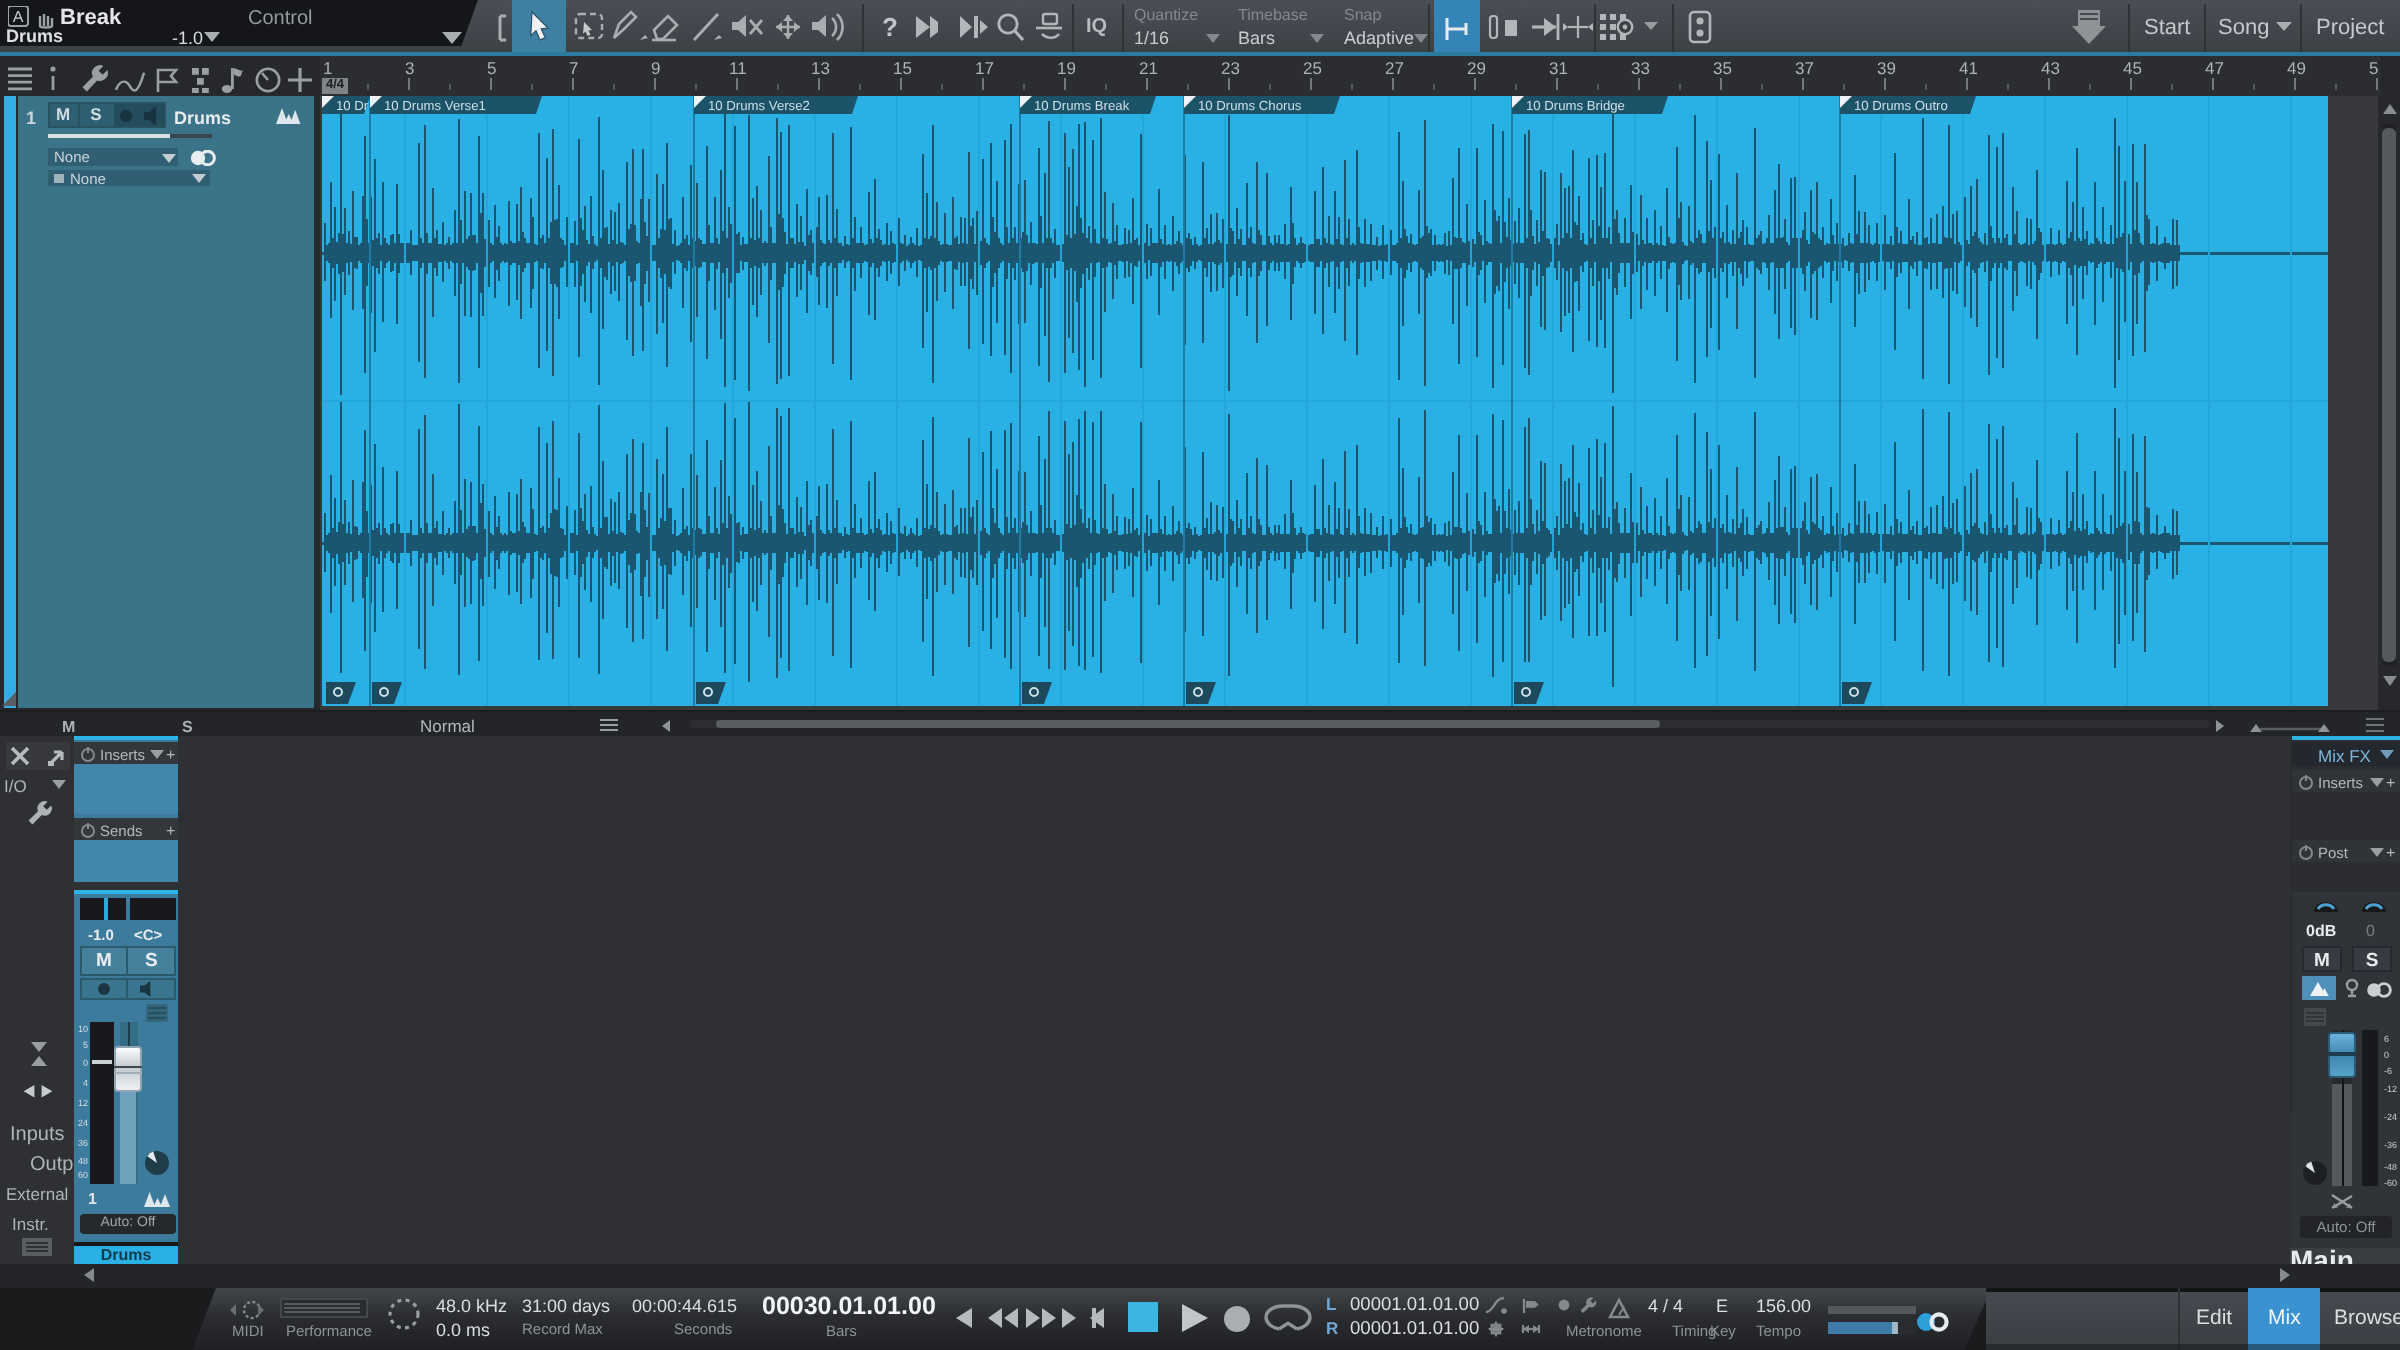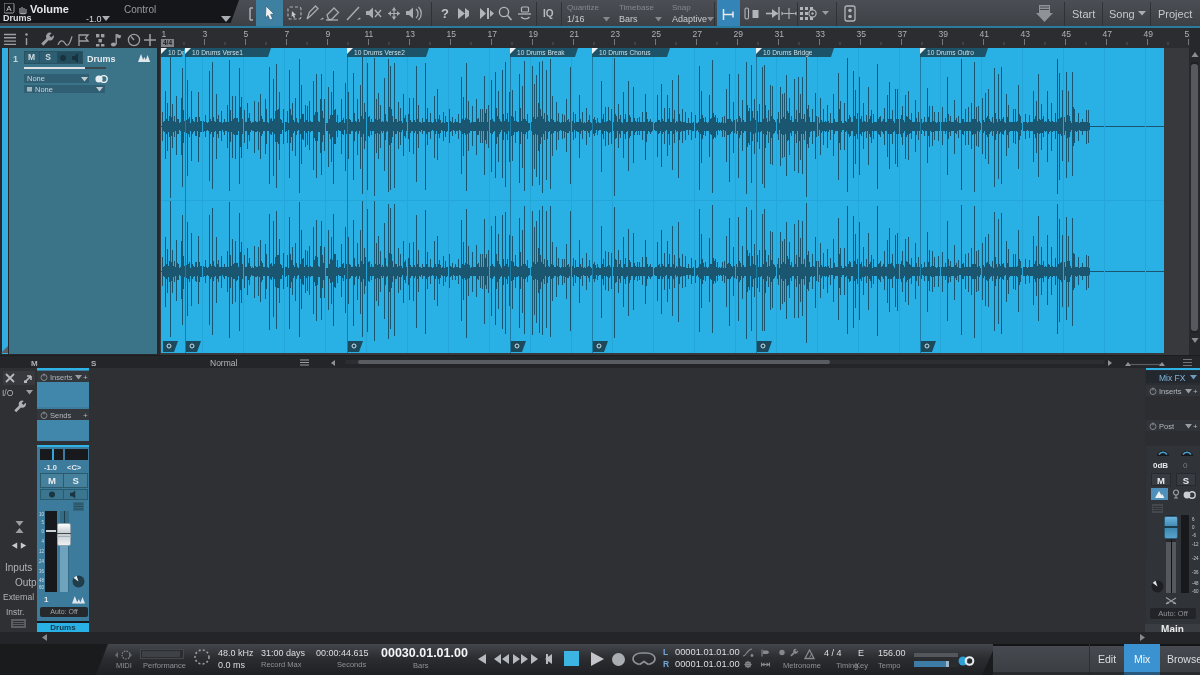--- a/index.html
+++ b/index.html
@@ -159,21 +159,21 @@
   <div class="tb1txt" style="left:1109px">Song</div>
   <div class="tb1txt" style="left:1158px">Project</div>
 </div>
 
 <div id="ovl">
   <svg class="abs" style="left:4px;top:3px" width="24" height="12">
     <rect x="0" y="0" width="10" height="10" rx="1.5" fill="none" stroke="#9da0a4" stroke-width="1"></rect>
     <text x="5" y="8" font-size="8" fill="#c8cbce" text-anchor="middle" font-family="Liberation Sans">A</text>
     <path d="M16 10V5m2 5V4m2 6V5m2 5V6M16 10c0 1 6 1 6 0" stroke="#9da0a4" stroke-width="1.2" fill="none"></path>
   </svg>
-  <div class="r1">Volume</div>
+  <div class="r1">Break</div>
   <div class="ctl">Control</div>
   <div class="r2">Drums</div>
   <div class="m10">-1.0</div>
   <svg class="abs" style="left:102px;top:15.5px" width="9" height="6">
         <path d="M0 0h8L4 5z" fill="#aaadb1"></path>
       </svg>
   <svg class="abs" style="left:221px;top:15.5px" width="11" height="7">
         <path d="M0 0h10L5 6z" fill="#aaadb1"></path>
       </svg>
 </div>
@@ -592,21 +592,21 @@
   </svg>
   <svg class="abs" style="left:6px;top:212px" width="14" height="14">
     <circle cx="6.5" cy="6.5" r="6" fill="#1d1f22"></circle>
     <path d="M6.5 6.5L1.7 3.1A6 6 0 014.6.8z" fill="#dfe3e6"></path>
   </svg>
   <svg class="abs" style="left:20px;top:228px" width="13" height="10">
     <path d="M1 8L11 2m-10-0.5l10 6.5" stroke="#9a9da1" stroke-width="1.2"></path>
     <path d="M1 8l3-.2-1.8-2.2zM11 8l-3-.2 1.8-2.2z" fill="#9a9da1"></path>
   </svg>
   <div class="abs" style="left:5px;top:240px;width:46px;height:11px;background:#222427;border-radius:2px;color:#8f9499;font-size:7.5px;text-align:center;line-height:11px">Auto: Off</div>
-  <div class="abs" style="left:0;top:256px;width:55px;height:12px;background:#3a3d42;color:#e8eaec;font-size:10px;font-weight:bold;text-align:center;line-height:12px">Main</div>
+  <div class="abs" style="left:0;top:256px;width:55px;height:12px;background:#3a3d42;color:#e8eaec;font-size:14px;font-weight:bold;line-height:12px">Main</div>
 </div>
 
 <div id="bstrip">
   <svg class="abs" style="left:41px;top:2px" width="8" height="8">
         <path d="M6 0L1 3.5 6 7z" fill="#85888c"></path>
       </svg>
   <svg class="abs" style="left:1138px;top:2px" width="8" height="8">
         <path d="M2 0l5 3.5L2 7z" fill="#85888c"></path>
       </svg>
 </div>

